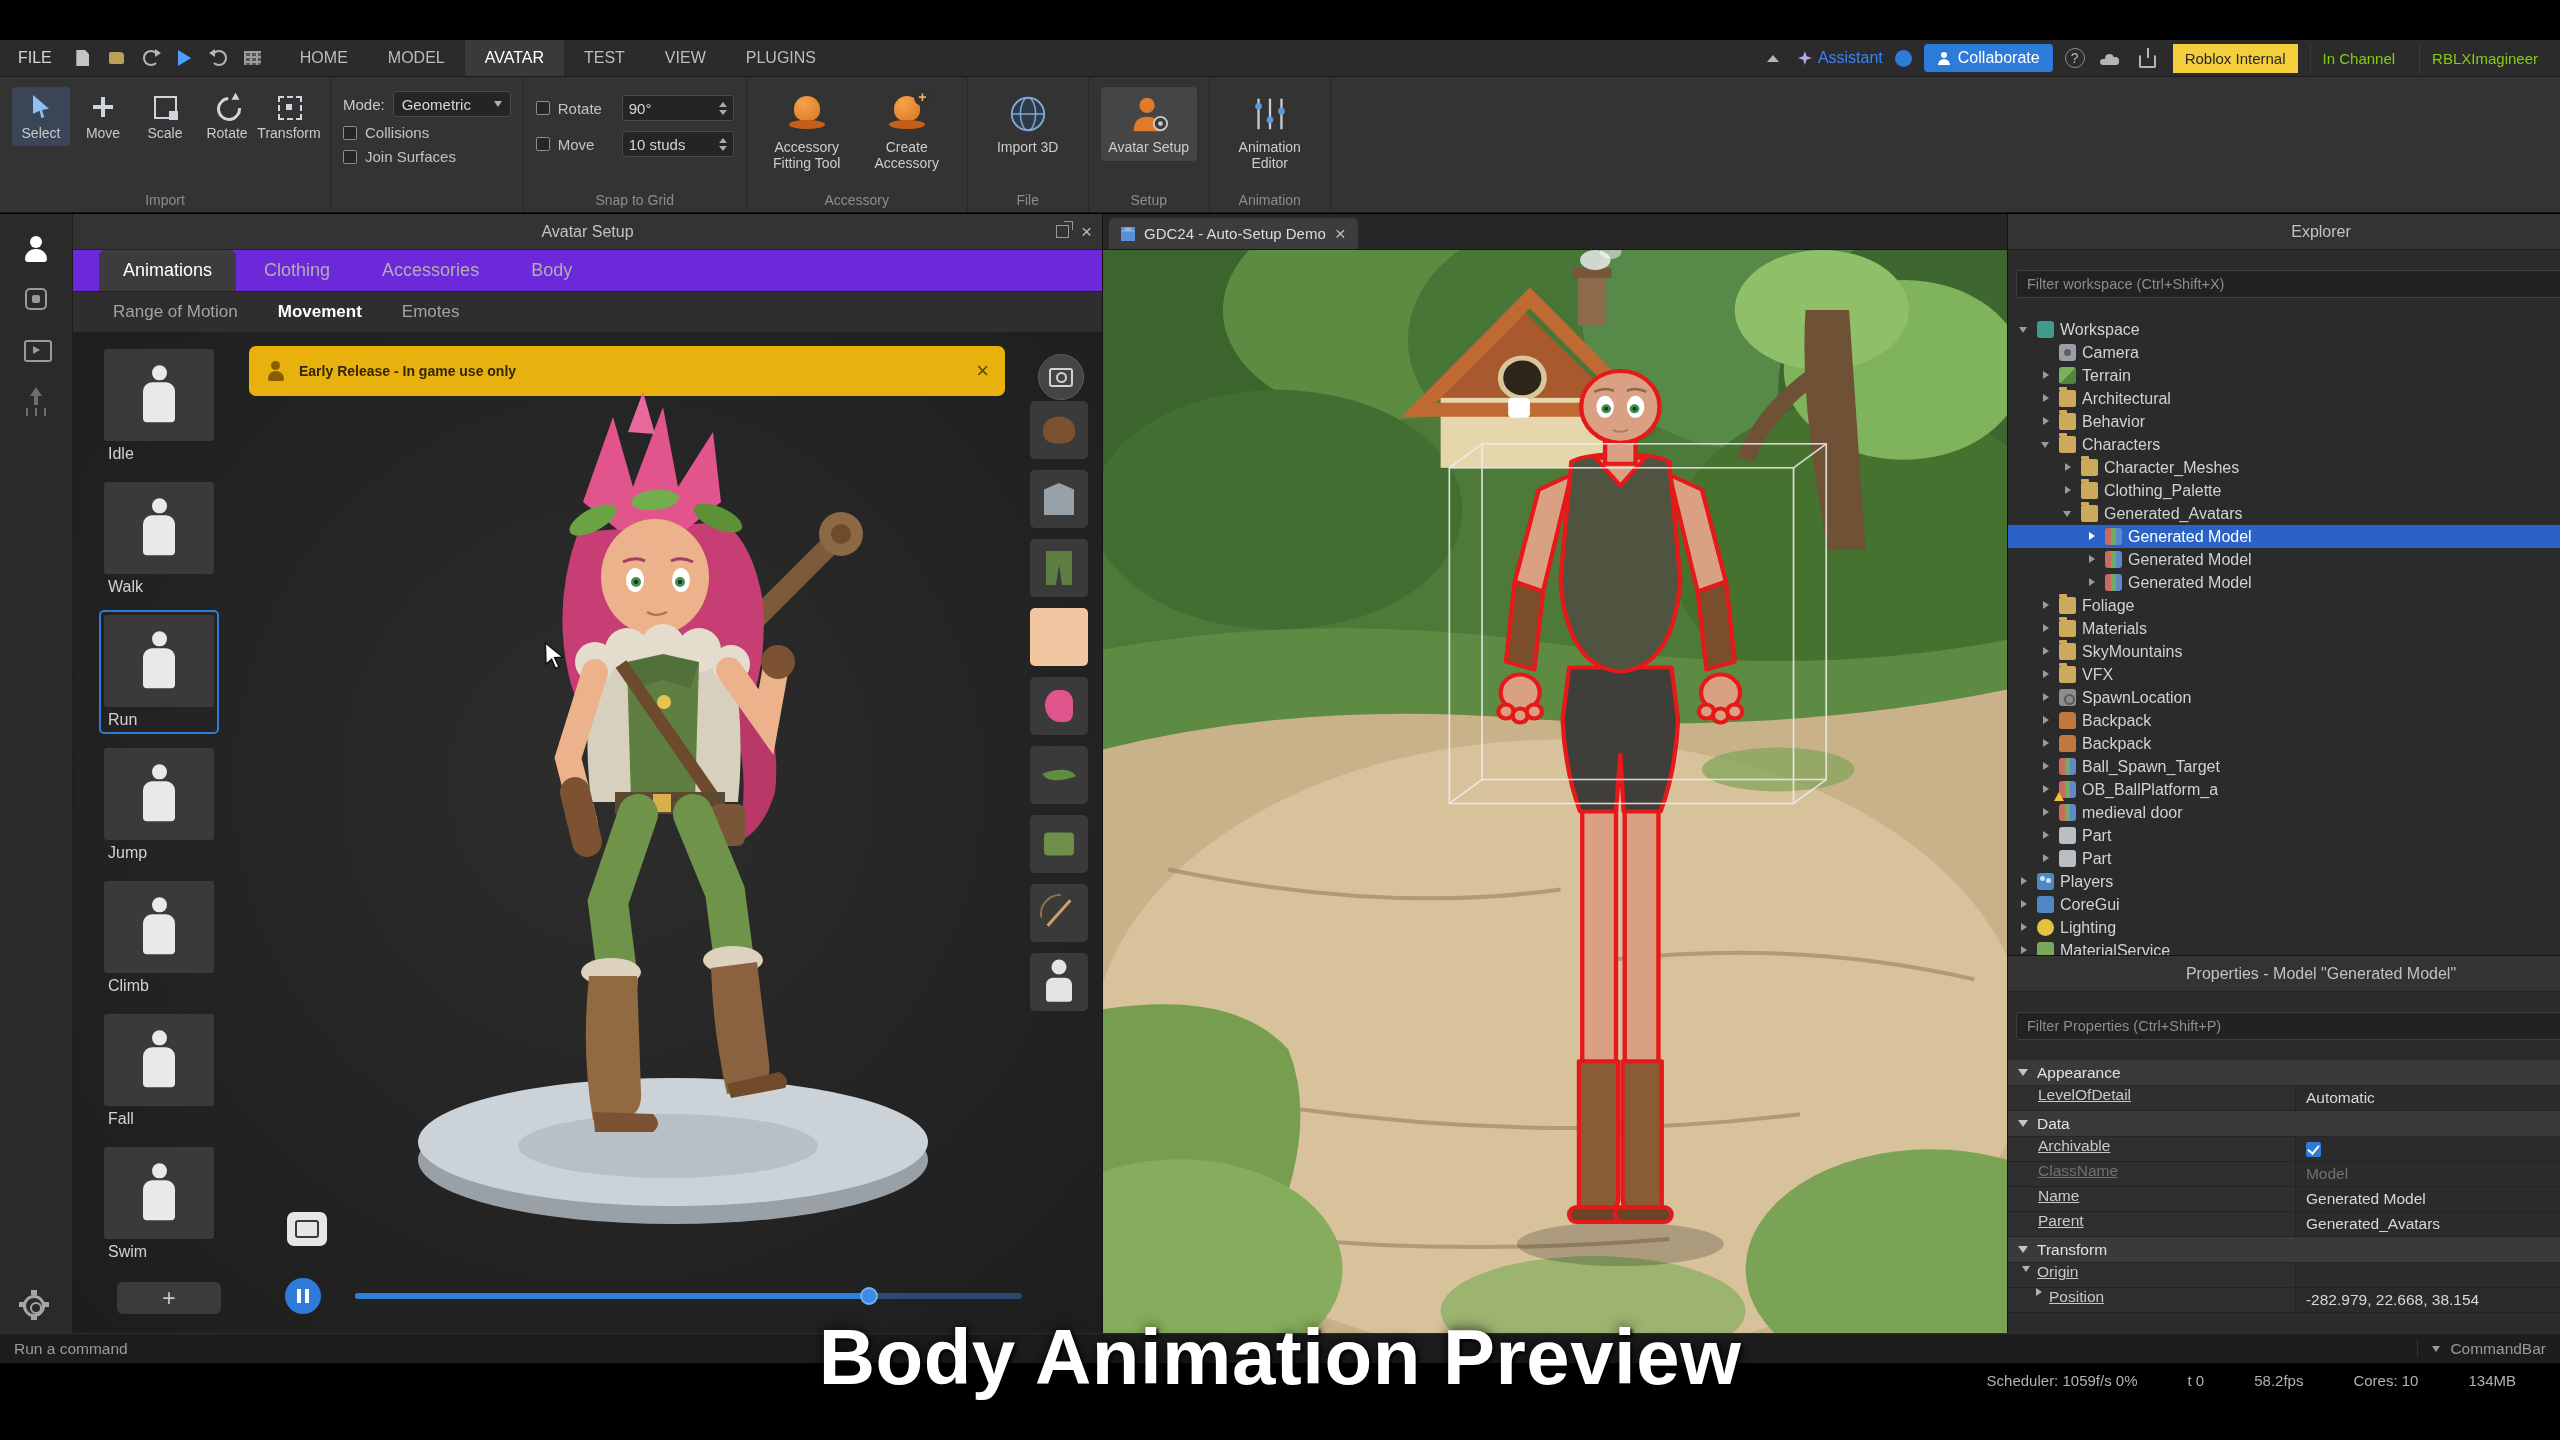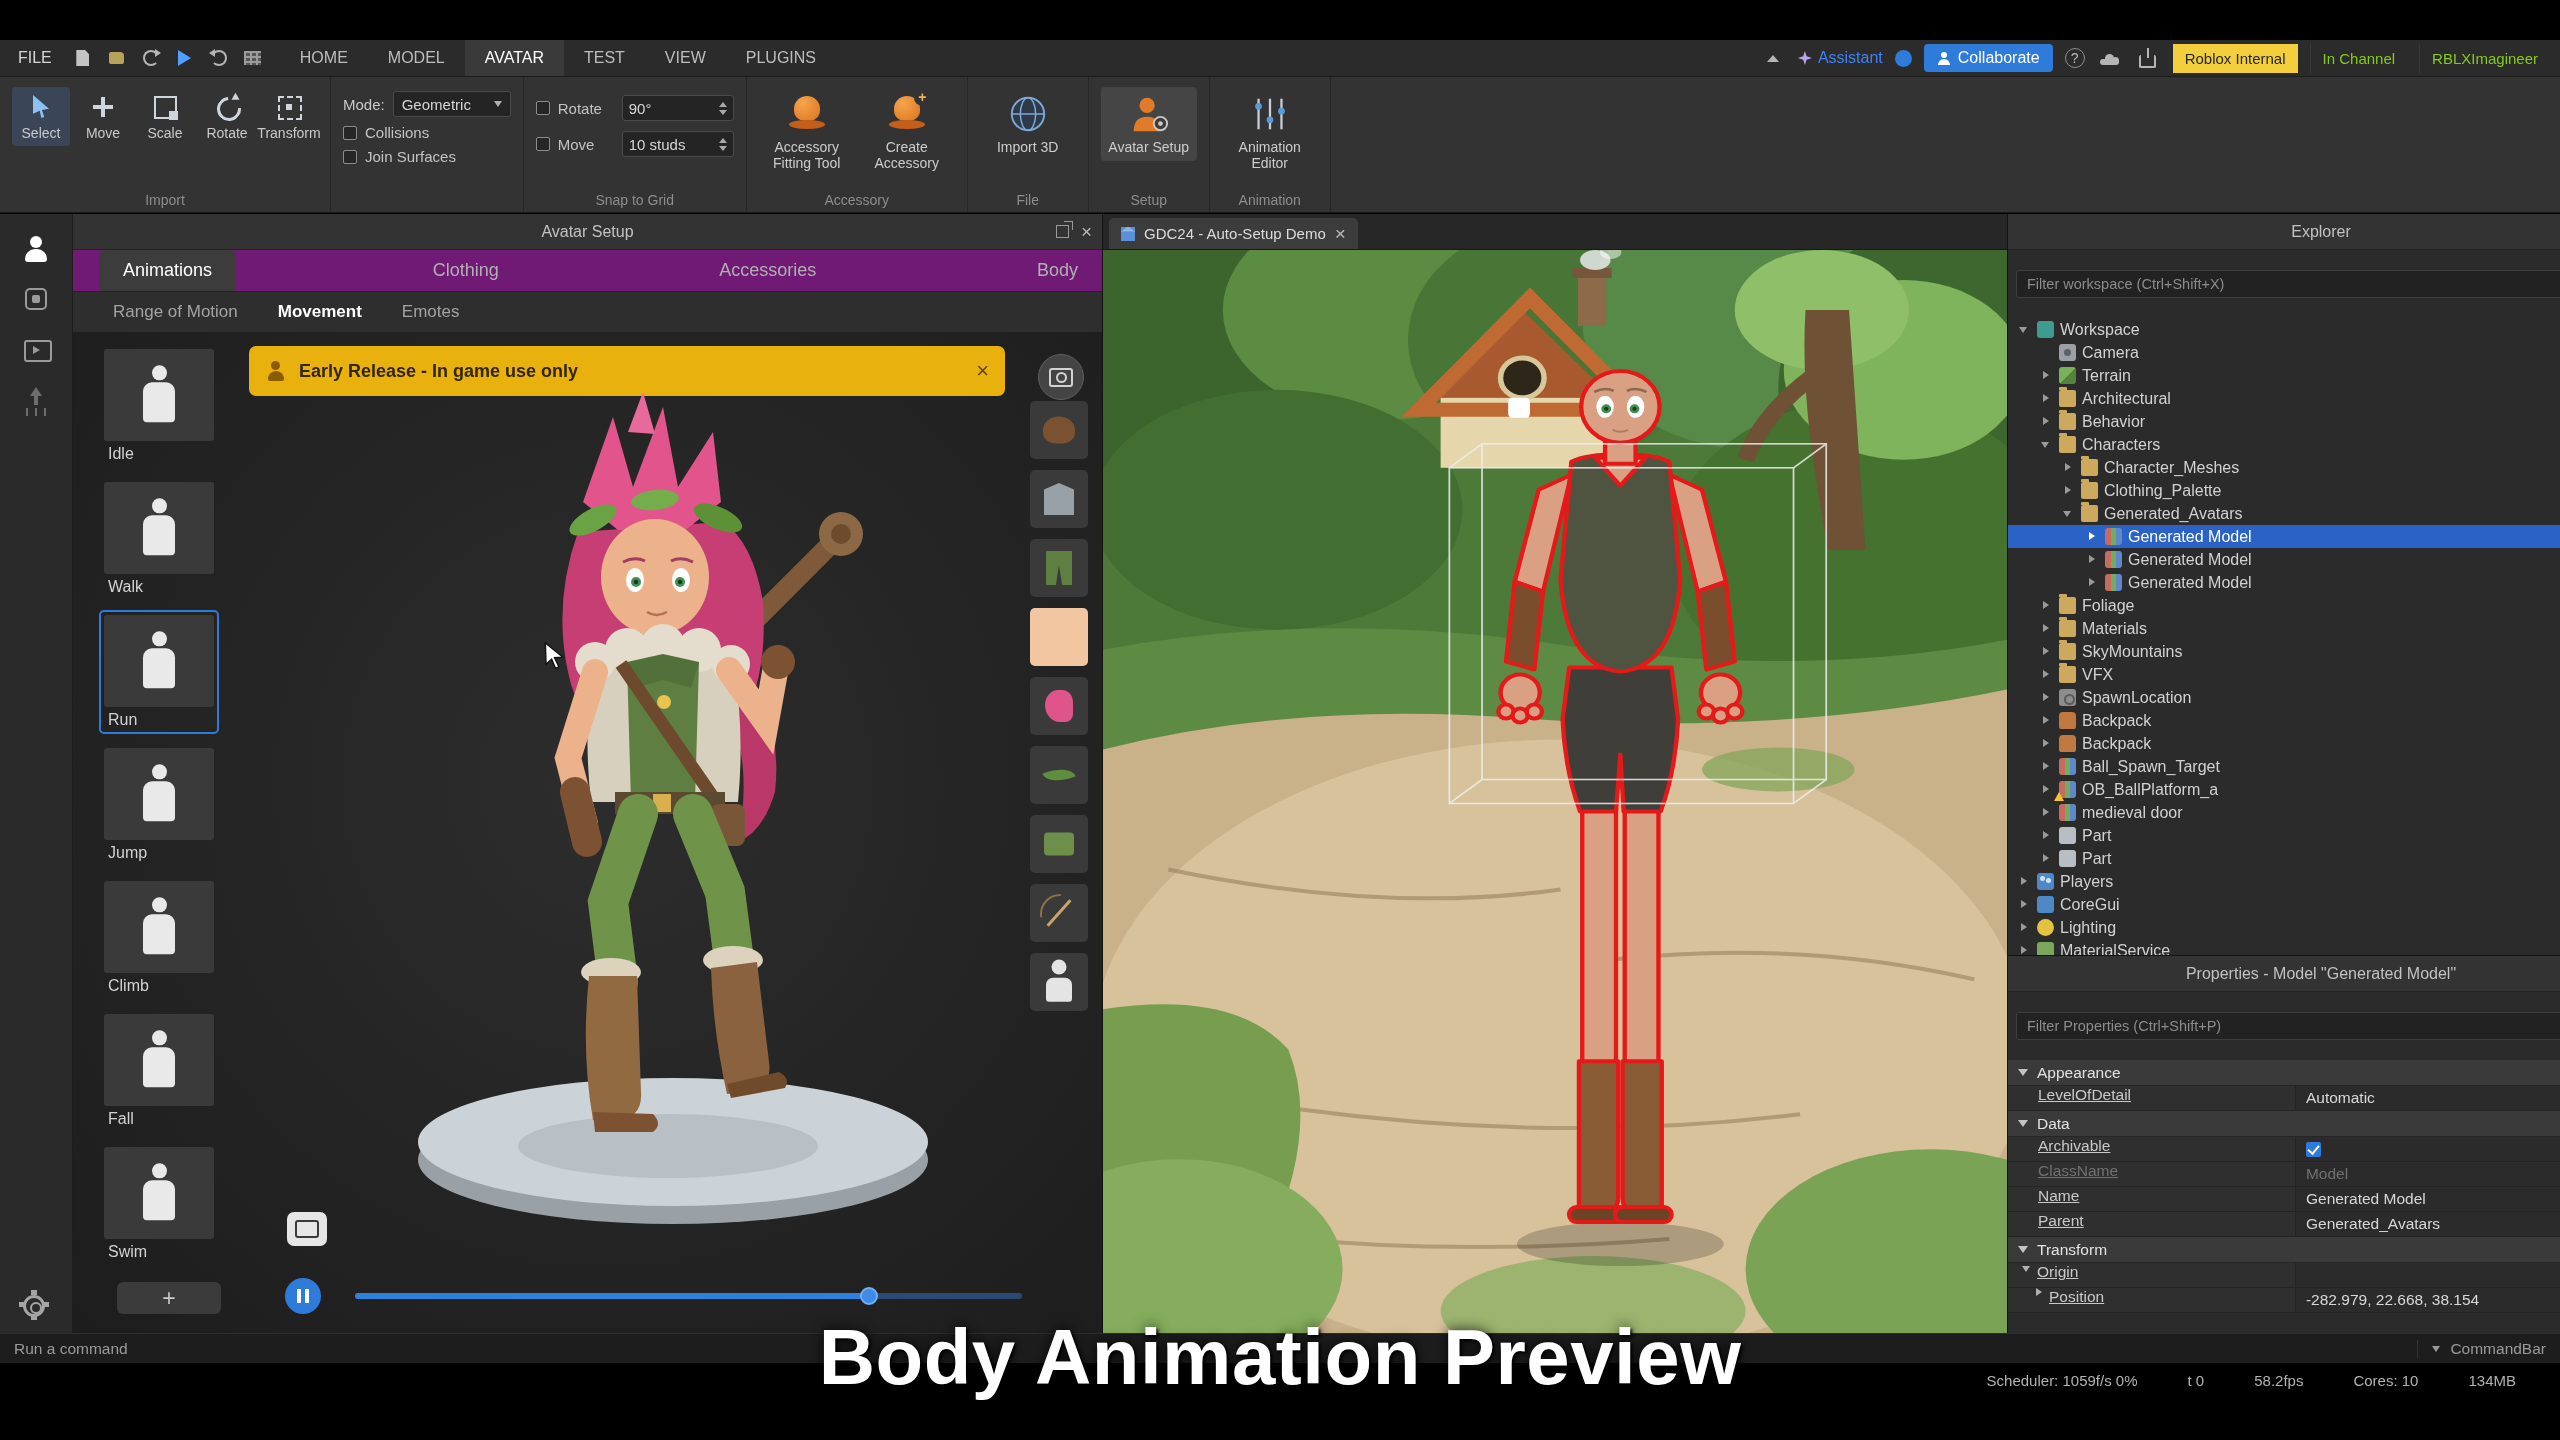--- a/index.html
+++ b/index.html
@@ -106,39 +106,39 @@
   .gearico::after{content:"";position:absolute;left:5px;top:-8px;width:6px;height:5px;background:#a5a5a5;
      box-shadow:0 25px 0 #a5a5a5,-12px 12px 0 #a5a5a5,12px 12px 0 #a5a5a5;}
 
   
   .avatar-panel{width:1030px;flex:none;background:#2e2e2e;border-right:1px solid #121212;display:flex;flex-direction:column;}
   .panel-header{height:36px;background:#333;border-bottom:1px solid #232323;display:flex;align-items:center;justify-content:center;font-size:16px;color:#c2c2c2;position:relative;flex:none;}
   .hdr-icons{position:absolute;right:10px;top:0;bottom:0;display:flex;align-items:center;gap:12px;}
   .popout{width:13px;height:13px;border:1.5px solid #9a9a9a;position:relative;}
   .popout::after{content:"";position:absolute;right:-5px;top:-5px;width:8px;height:8px;border-top:1.5px solid #9a9a9a;border-right:1.5px solid #9a9a9a;}
   .closex::before{content:"×";color:#b9b9b9;font-size:19px;line-height:1;}
-  .ap-tabs{height:42px;background:#701a75;border-bottom:1px solid #222;display:flex;align-items:flex-end;padding-left:26px;gap:4px;flex:none;justify-content:space-between;}
+  .ap-tabs{height:42px;background:#6d28d9;border-bottom:1px solid #222;display:flex;align-items:flex-end;padding-left:26px;gap:4px;flex:none;}
   .ap-tab{padding:10px 24px;font-size:18px;color:#b0b0b0;border-radius:6px 6px 0 0;}
   .ap-tab.active{background:#3c3c3c;color:#fff;}
   .ap-subtabs{height:40px;background:#2e2e2e;display:flex;align-items:center;gap:40px;padding-left:40px;font-size:17px;color:#a3a3a3;flex:none;}
   .ap-subtab.active{color:#fff;font-weight:bold;}
   .ap-body{flex:1;position:relative;background:radial-gradient(ellipse at 52% 45%,#2d2d2d 0%,#232323 60%,#1d1d1d 100%);overflow:hidden;}
   .anim-col{position:absolute;left:26px;top:12px;display:flex;flex-direction:column;gap:9px;}
   .anim{padding:3px;border:2px solid transparent;border-radius:5px;}
   .anim.sel{border-color:#2f7bd9;}
   .thumb{width:110px;height:92px;background:#3a3a3a;border-radius:3px;position:relative;}
   .silh{position:absolute;left:50%;top:50%;transform:translate(-50%,-52%);}
   .silh::before{content:"";display:block;width:15px;height:15px;border-radius:50%;background:#e9e9e9;margin:0 auto 2px;}
   .silh::after{content:"";display:block;width:32px;height:40px;background:#e9e9e9;border-radius:9px 9px 4px 4px;}
   .alabel{font-size:16px;color:#d2d2d2;margin:4px 0 0 4px;}
   .banner{position:absolute;left:176px;top:14px;width:756px;height:50px;background:#e9b10e;border-radius:7px;display:flex;align-items:center;gap:12px;padding:0 16px;}
   .banner-ico{width:22px;height:22px;position:relative;flex:none;}
   .banner-ico::before{content:"";position:absolute;left:6px;top:1px;width:9px;height:9px;border-radius:50%;background:#8a5c00;}
   .banner-ico::after{content:"";position:absolute;left:3px;top:11px;width:16px;height:10px;border-radius:8px 8px 2px 2px;background:#8a5c00;}
-  .banner-text{font-size:18px;font-weight:bold;color:#312600;}
+  .banner-text{font-size:14px;font-weight:bold;color:#312600;}
   .banner-x{margin-left:auto;}
   .banner-x::before{content:"×";font-size:22px;color:#5c4700;line-height:1;}
   .cycbtn{position:absolute;right:18px;top:22px;width:46px;height:46px;border-radius:50%;background:rgba(72,72,72,.9);border:1px solid #5f5f5f;display:flex;align-items:center;justify-content:center;}
   .cycbtn::before{content:"";width:20px;height:15px;border:2px solid #d2d2d2;border-radius:3px;}
   .cycbtn::after{content:"";position:absolute;width:7px;height:7px;border-radius:50%;border:2px solid #d2d2d2;}
   .preview-svg{position:absolute;left:150px;top:40px;width:760px;height:900px;}
   .acc-col{position:absolute;right:14px;top:69px;display:flex;flex-direction:column;gap:11px;}
   .acc{width:58px;height:58px;background:#3a3a3a;border-radius:5px;position:relative;}
   .acc::before{content:"";position:absolute;left:50%;top:50%;transform:translate(-50%,-50%);}
   .acc-hair::before{width:32px;height:27px;background:#7a5232;border-radius:50% 50% 40% 40%;}

